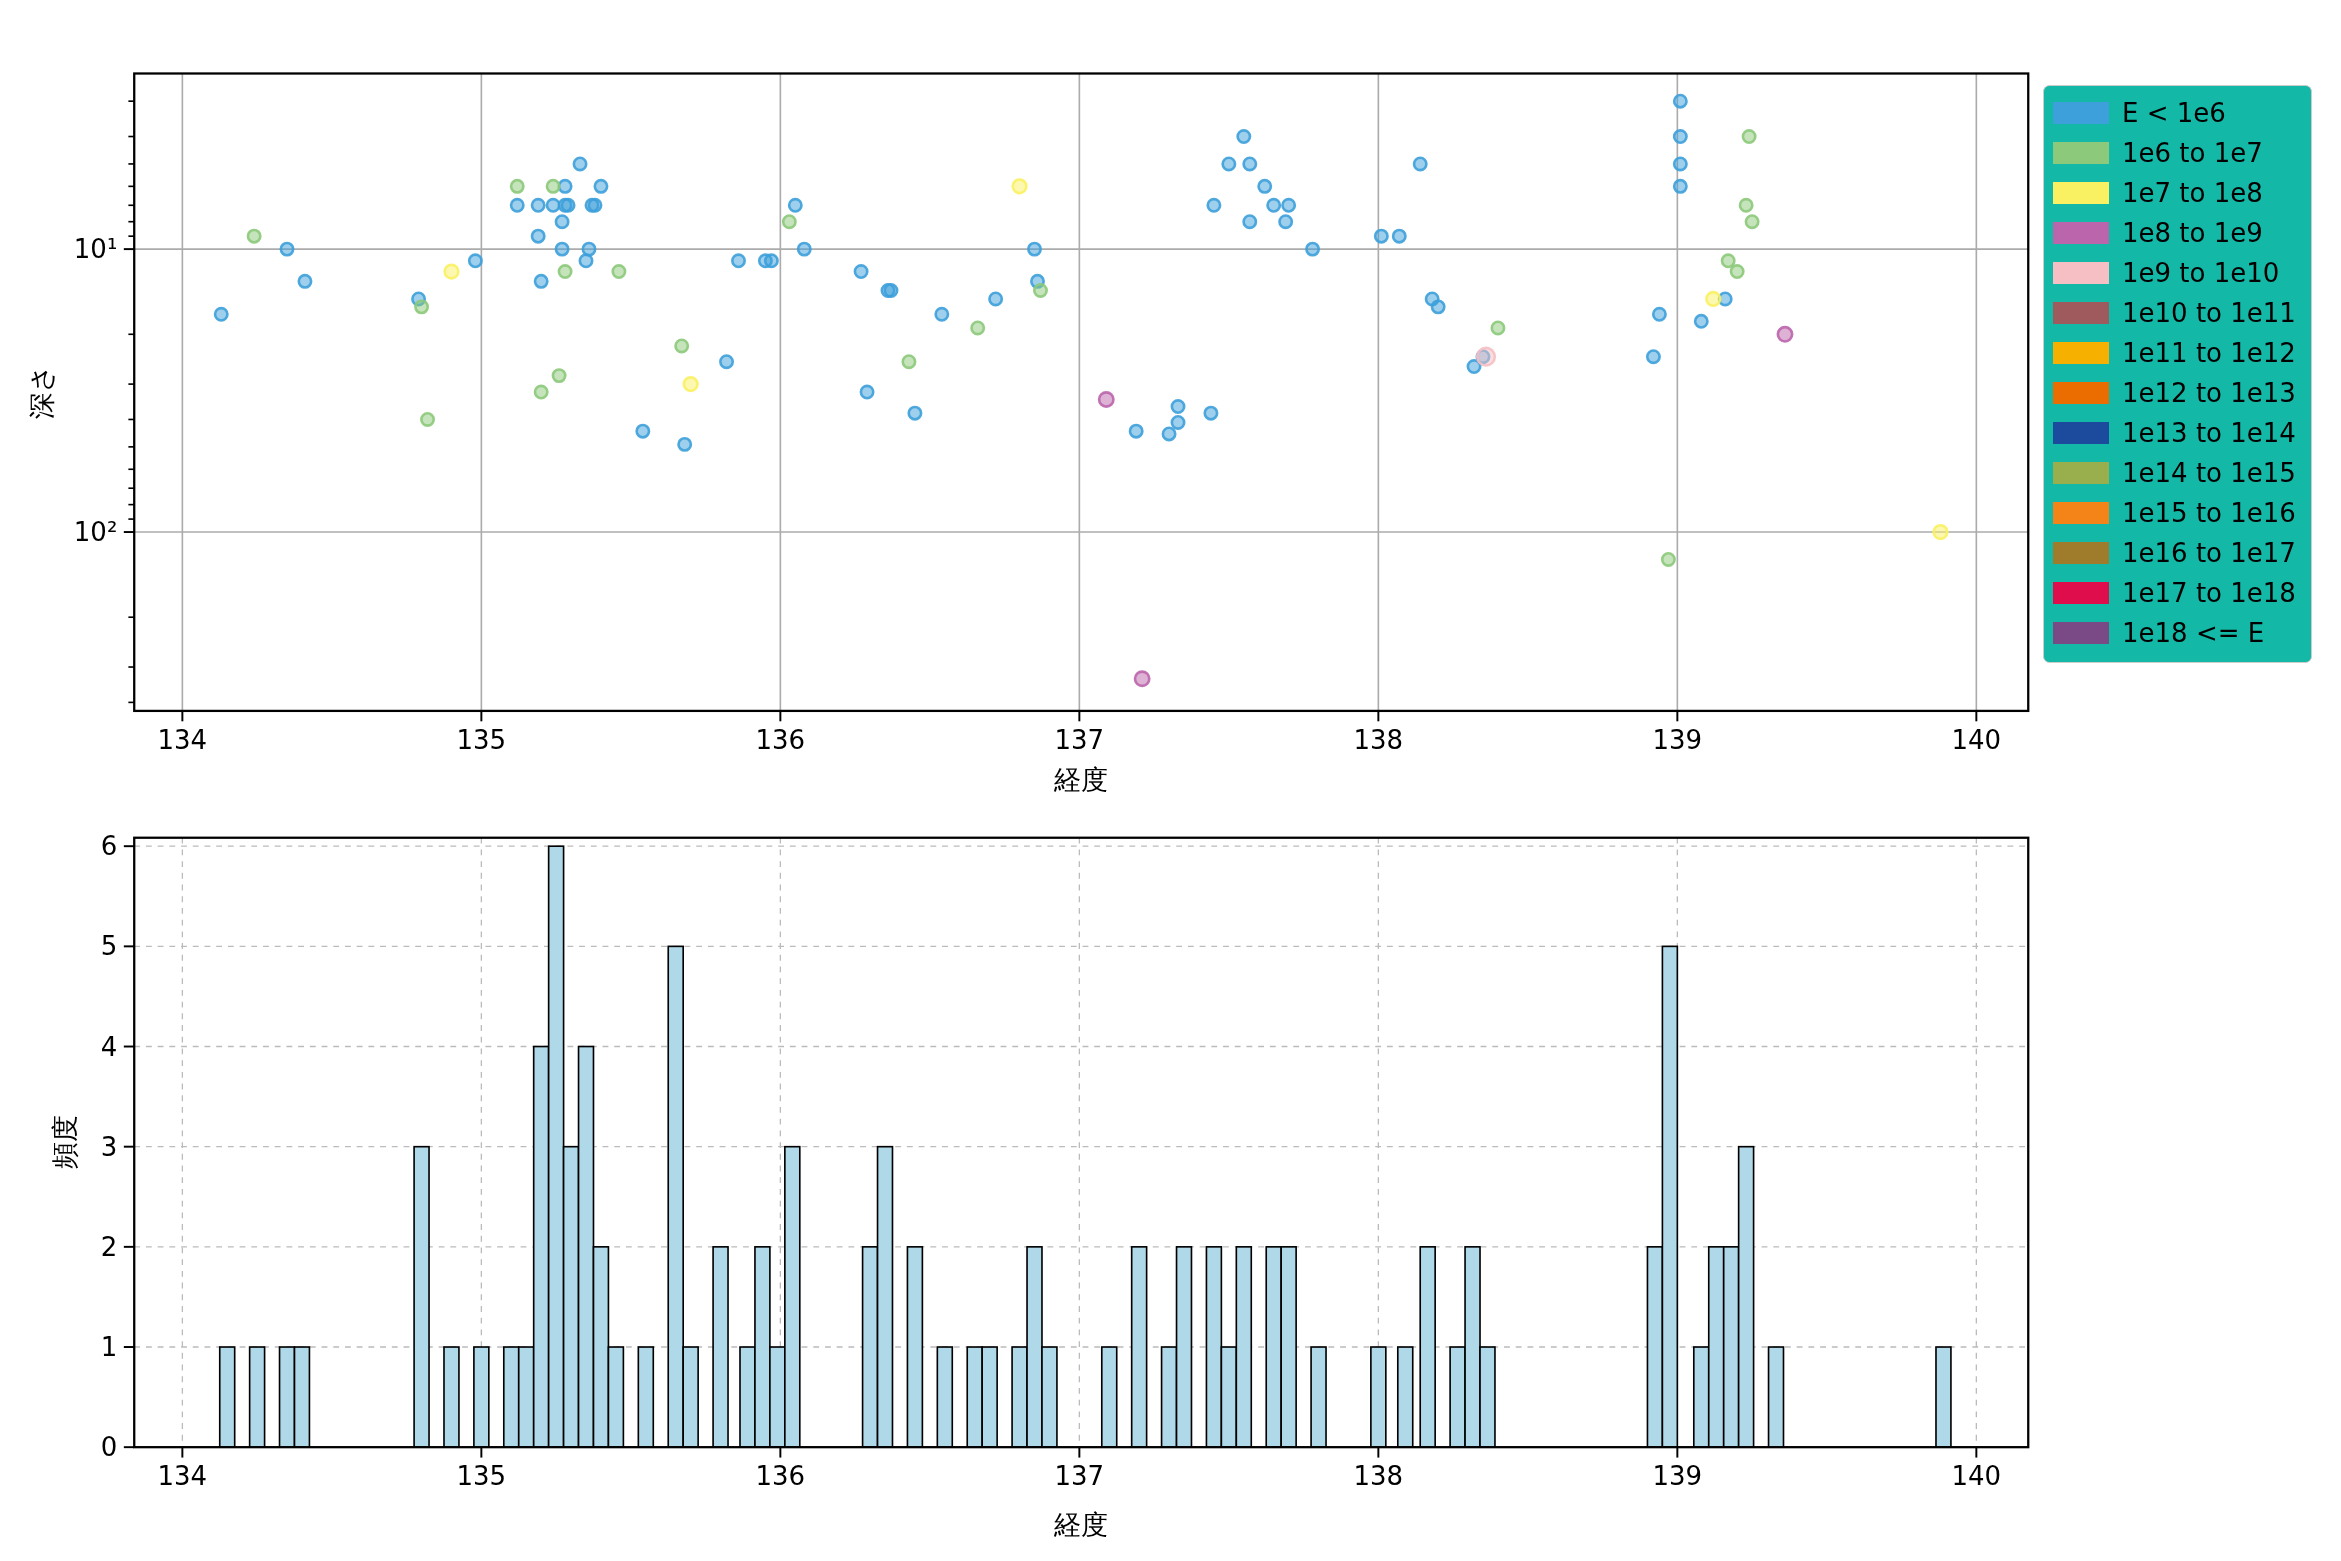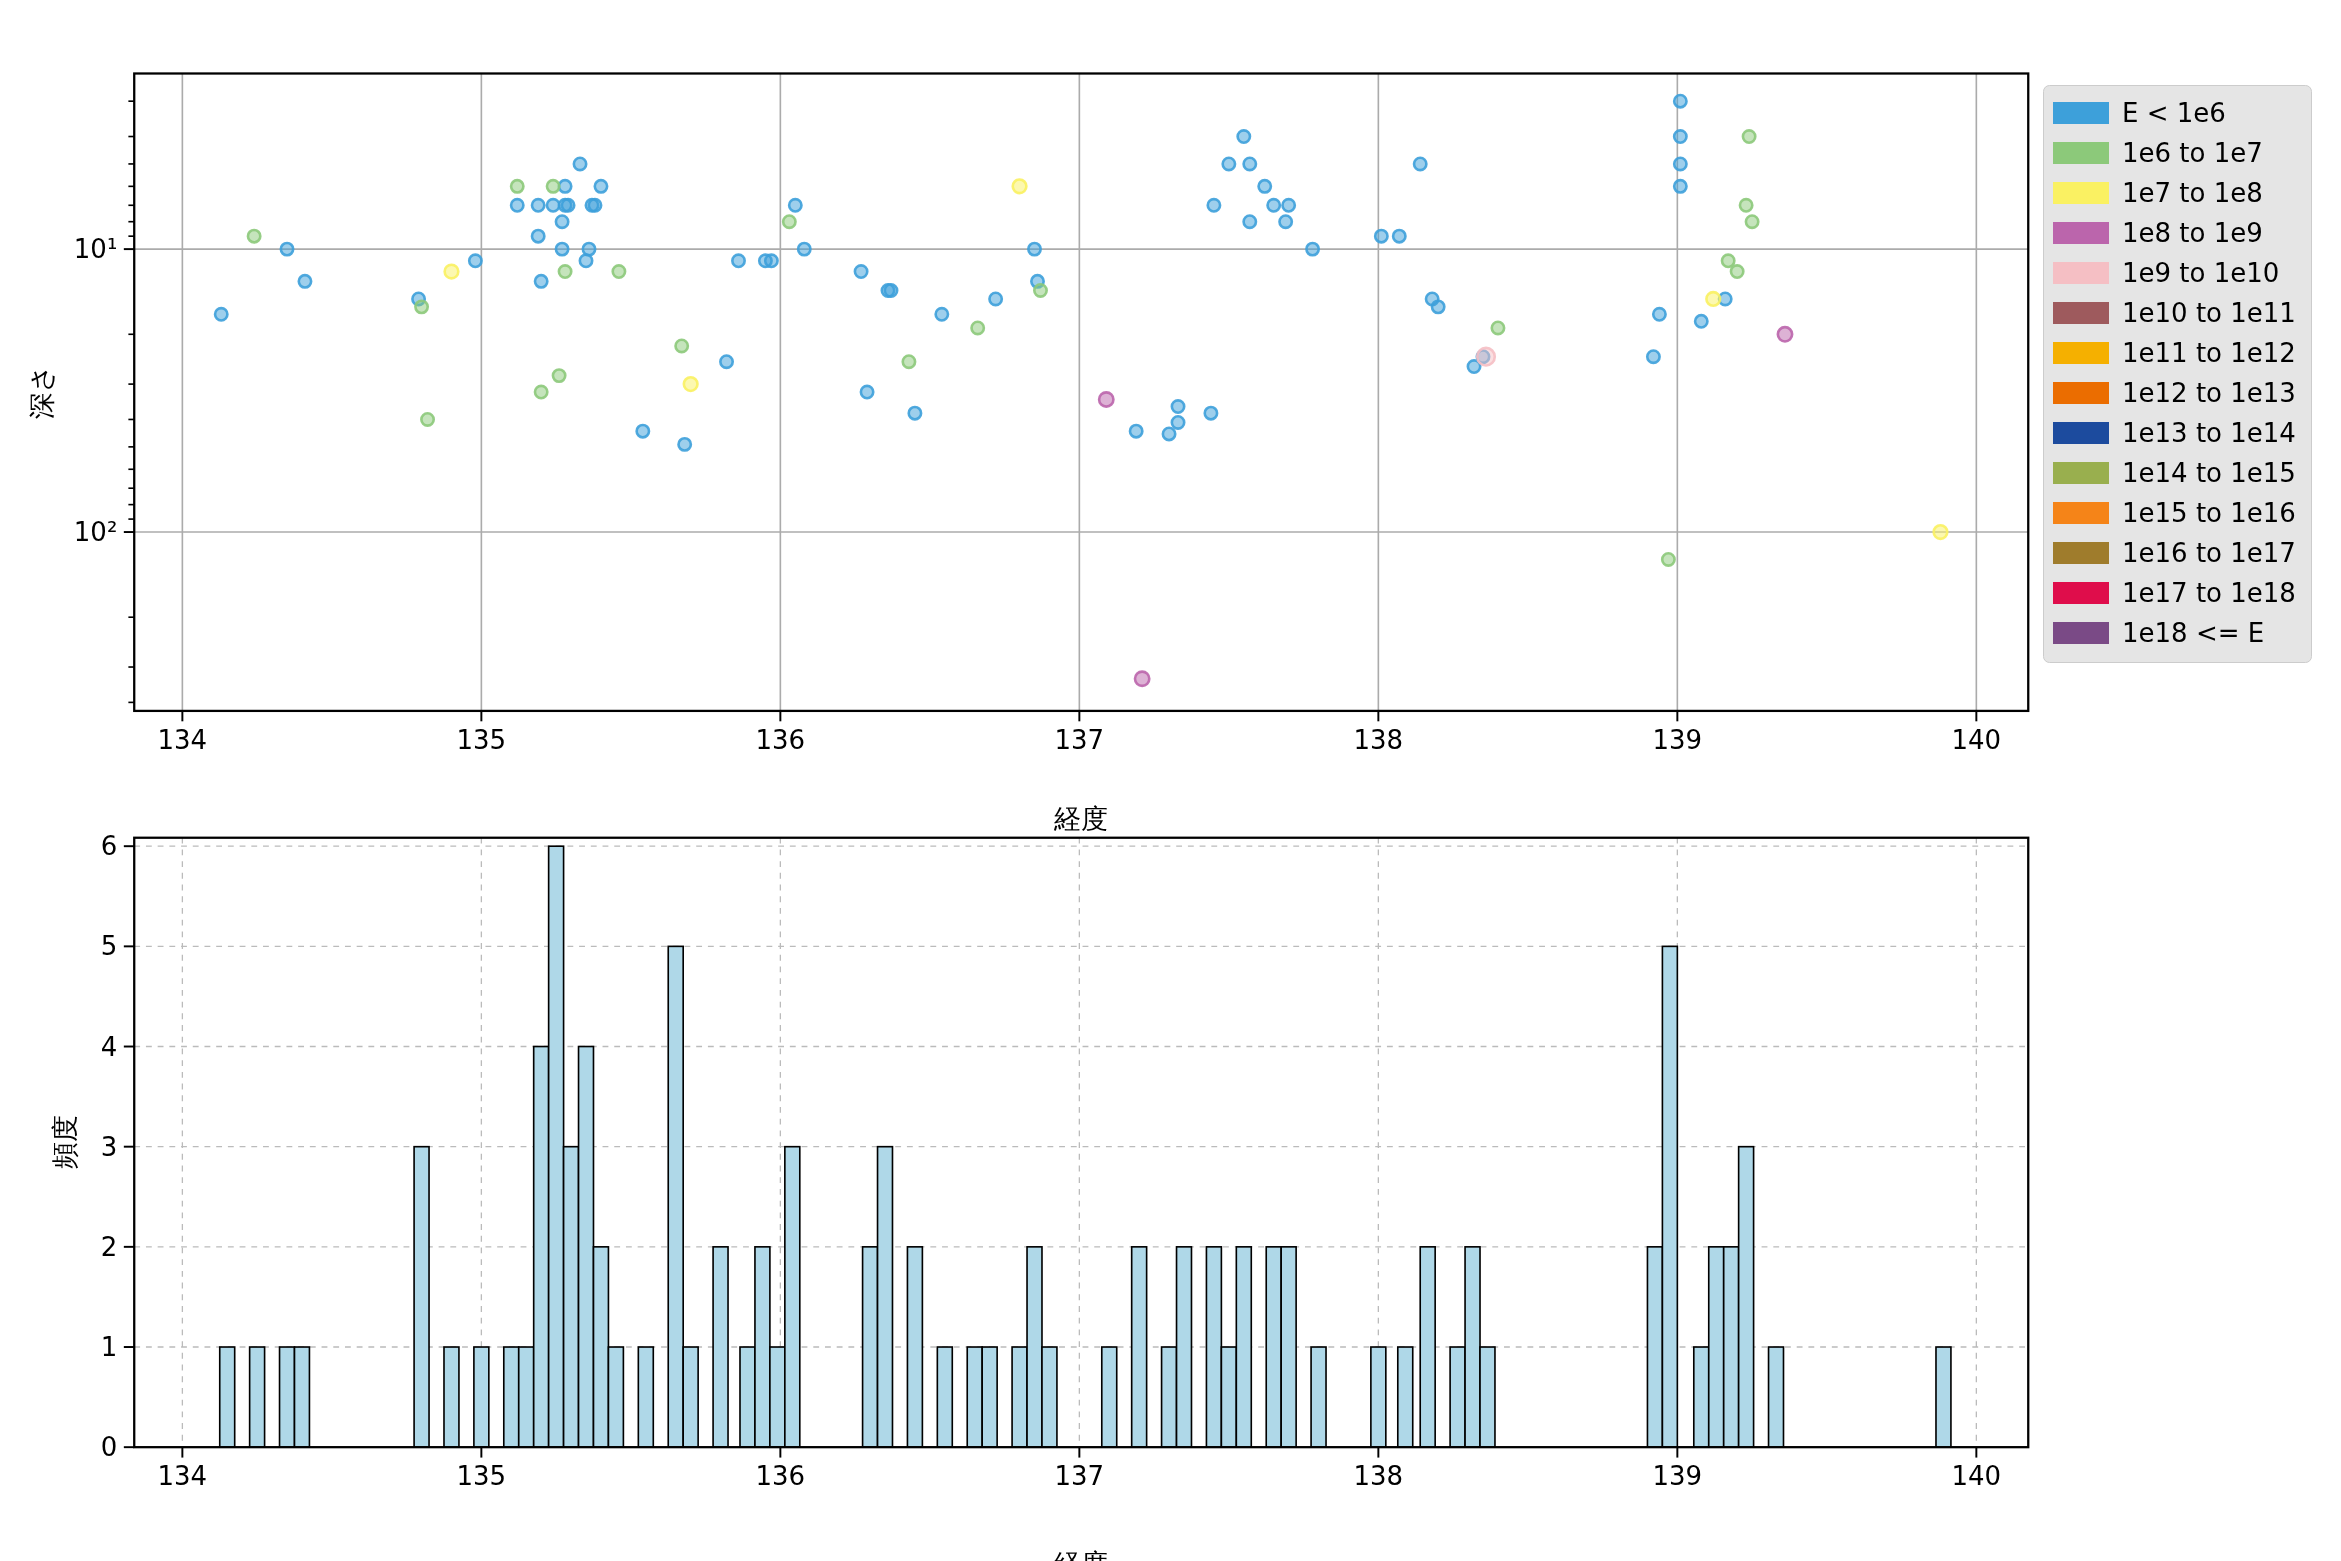--- a/index.html
+++ b/index.html
@@ -1,25 +1,25 @@
 <!DOCTYPE html>
 <html style="font-size:10.4px"><head>
 <meta charset="utf-8">
 <style>
   html,body{margin:0;padding:0;background:#ffffff;}
   body{width:2342px;height:1561px;position:relative;font-family:"DejaVu Sans",sans-serif;}
   #fig{position:absolute;inset:0;background:#ffffff;}
   #plot-svg{position:absolute;left:0;top:0;}
   .fig-title{position:absolute;left:134px;top:6.5px;width:1894px;text-align:center;
     font-size:31px;color:#000;}
-  .ax-xlabel{position:absolute;left:134px;width:1894px;text-align:center;font-size:27px;color:#000;margin-top:39px;}
+  .ax-xlabel{position:absolute;left:134px;width:1894px;text-align:center;font-size:27px;color:#000;}
   .ax-ylabel{position:absolute;font-size:27px;color:#000;white-space:nowrap;
     transform:translate(-50%,-50%) rotate(-90deg);}
   #legend{position:absolute;left:2043px;top:85px;width:269px;height:578px;
-    background:#e5e5e5;border:1.3px solid #cccccc;border-radius:6.5px;box-sizing:border-box;
+    background:#14b8a6;border:1.3px solid #cccccc;border-radius:6.5px;box-sizing:border-box;
     padding:6.5px 0 0 9px;}
   .legend-row{display:flex;align-items:center;height:40px;}
   .legend-swatch{width:56px;height:22px;margin-right:13px;flex:0 0 auto;}
   .legend-label{font-size:26px;color:#000;white-space:nowrap;}
 </style>
 </head>
 <body>
 
 <div id="fig">
   <svg id="plot-svg" width="2342" height="1561" viewBox="0 0 3600 2400">

